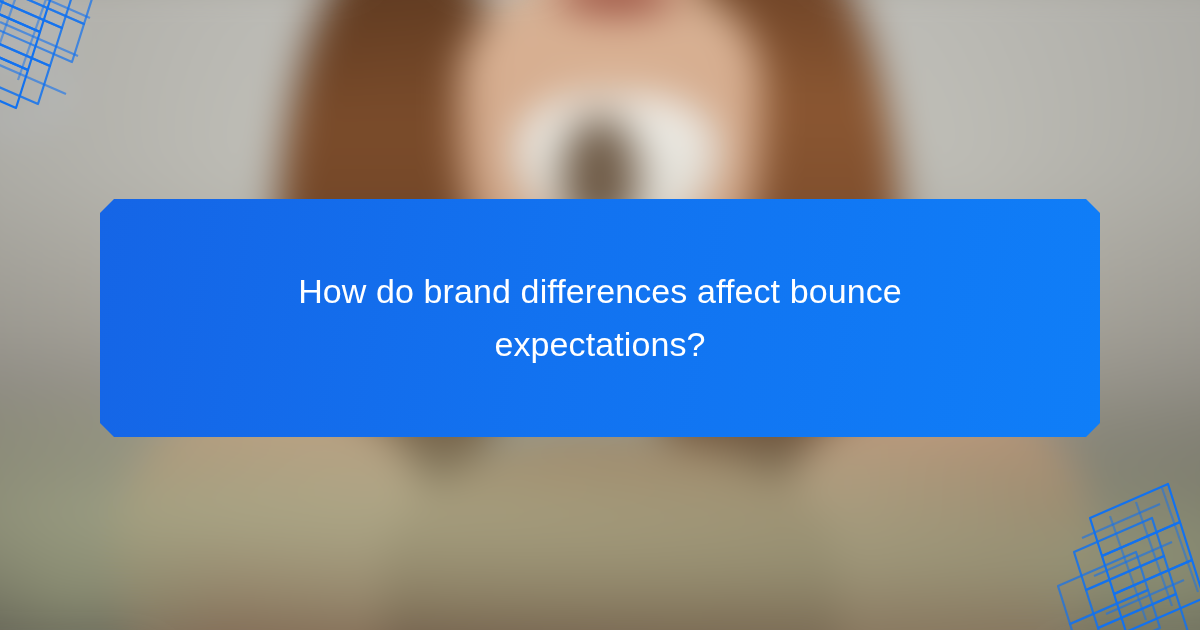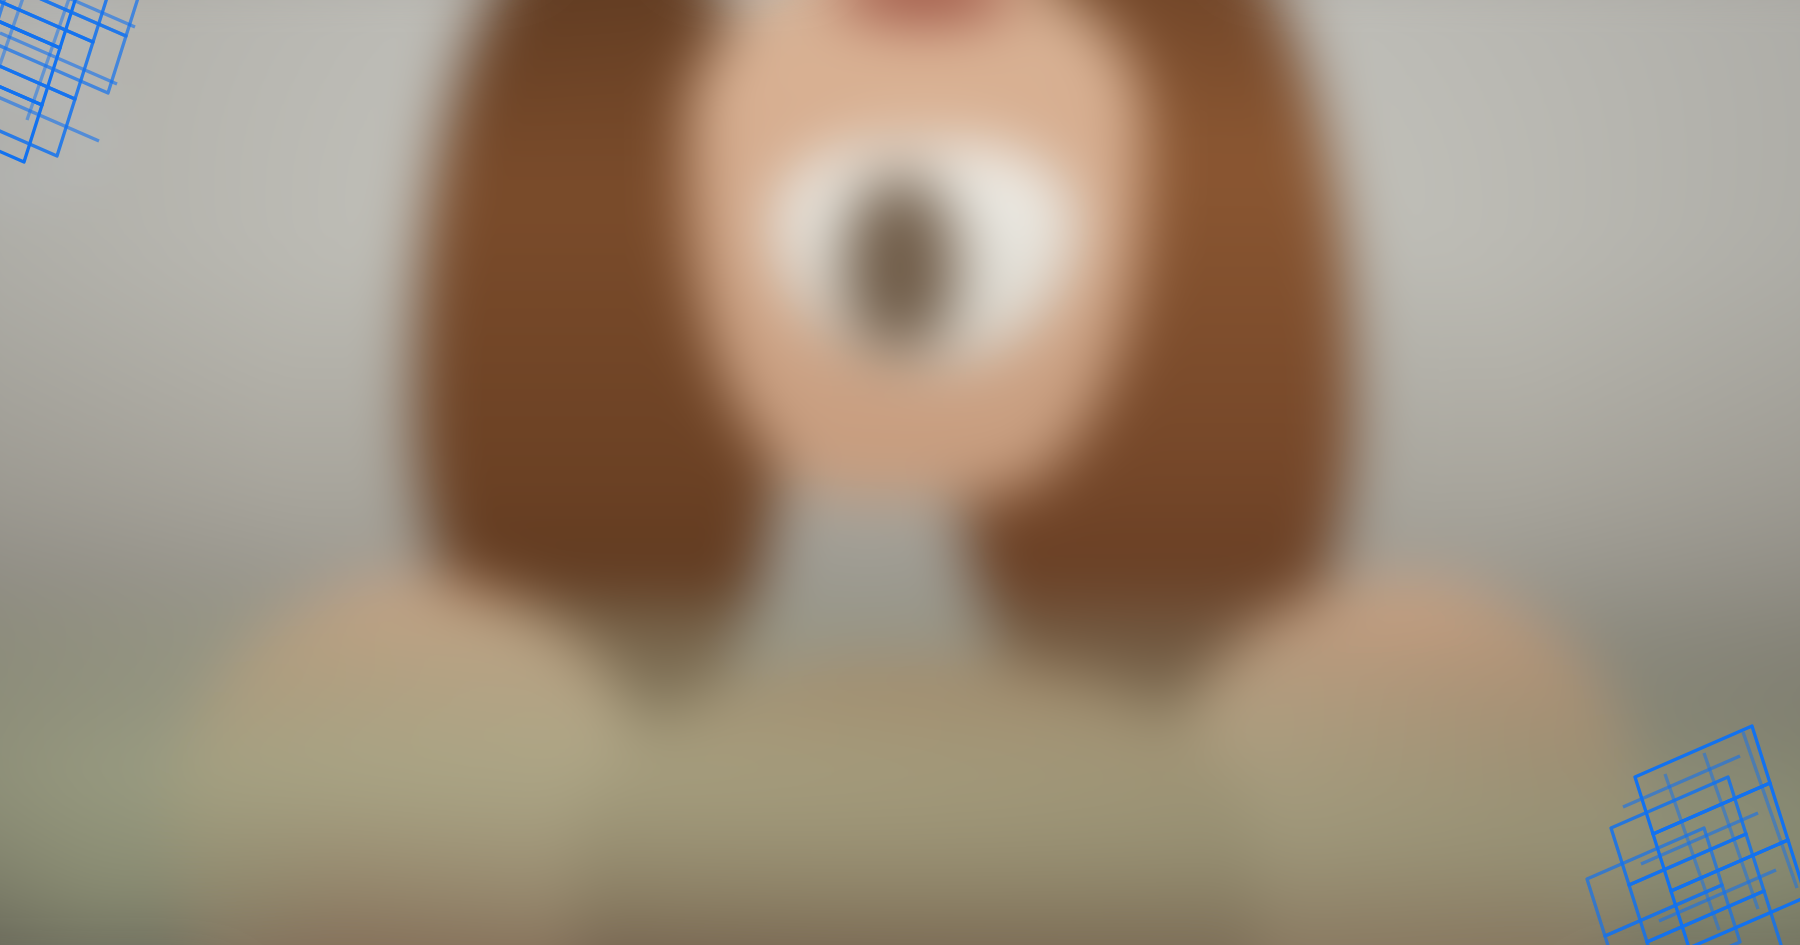--- a/index.html
+++ b/index.html
@@ -220,14 +220,17 @@
         <path d="M52 60 L130 26" opacity="0.6"></path>
         <path d="M64 98 L142 64" opacity="0.6"></path>
         <path d="M76 136 L154 102" opacity="0.6"></path>
         <path d="M106 24 L142 128" opacity="0.5"></path>
         <path d="M80 38 L116 142" opacity="0.5"></path>
         <path d="M132 10 L168 114" opacity="0.5"></path>
       </g>
     </svg>
   </div>
 
+  <div id="title-card">
+    <div id="title-text">How do brand differences affect bounce expectations?</div>
+  </div>
 
 </div>
 
 </body></html>

